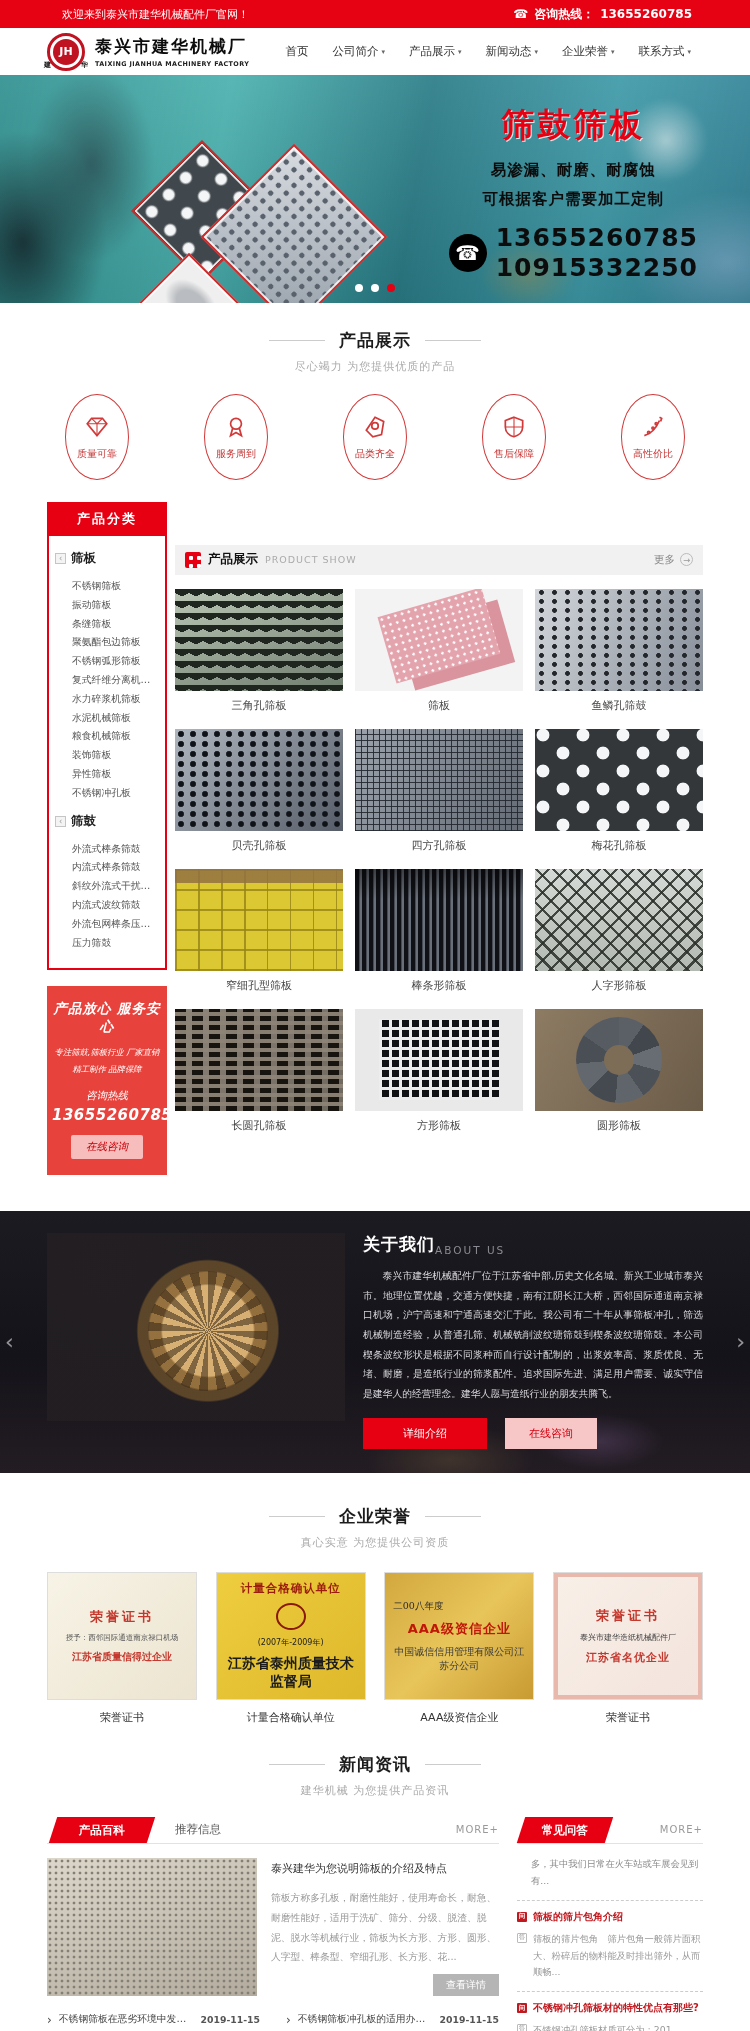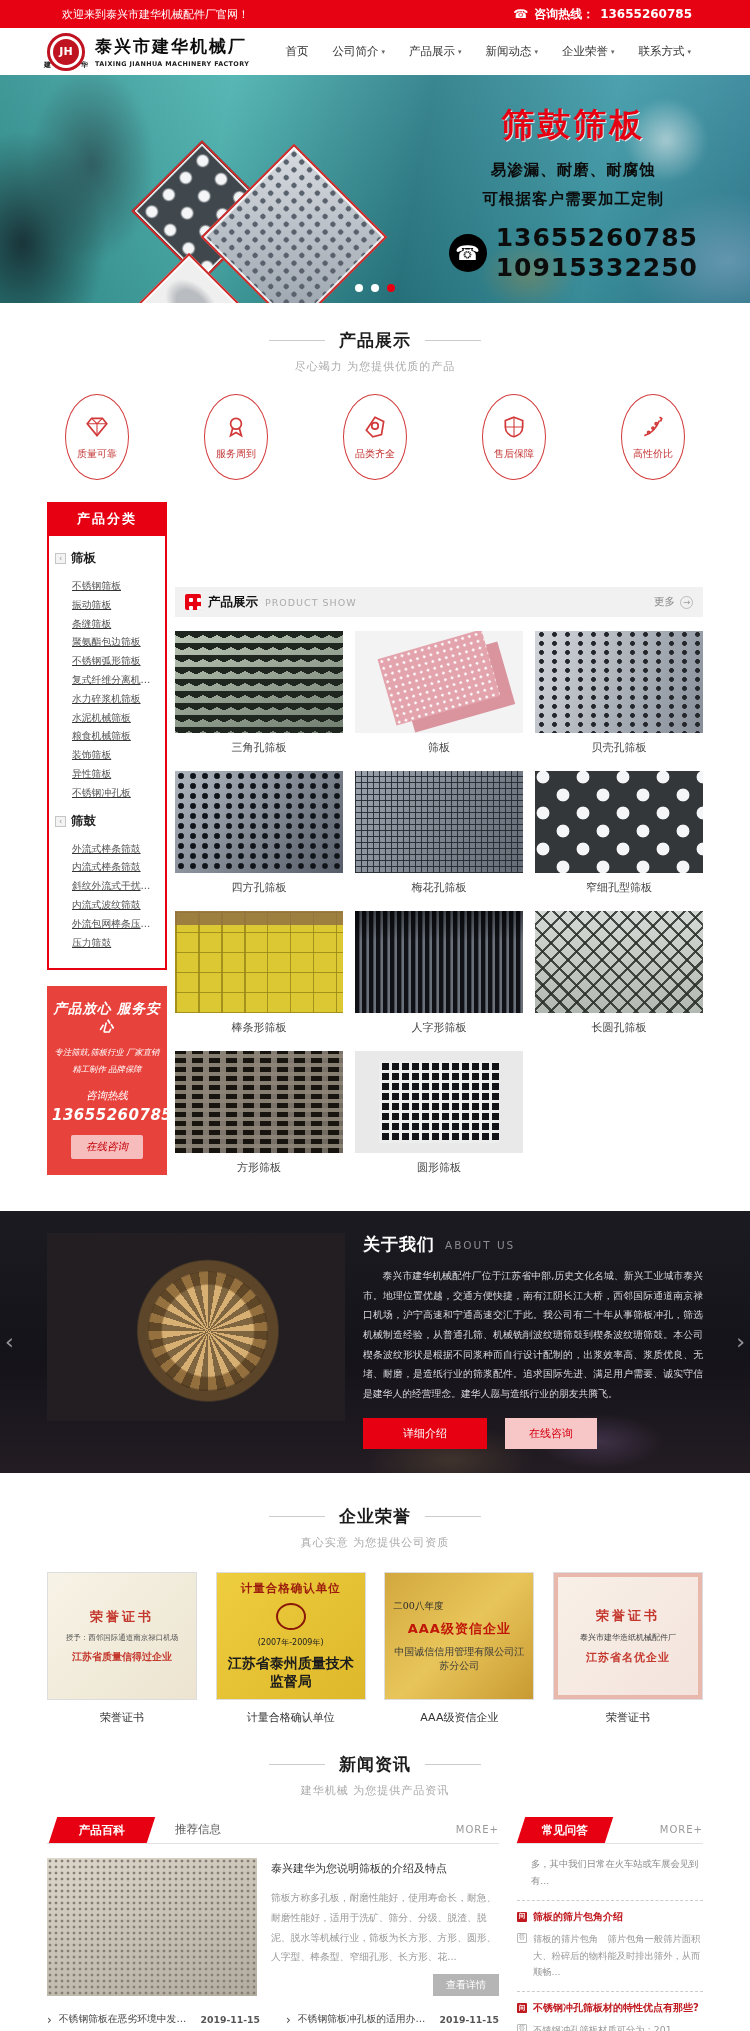--- a/index.html
+++ b/index.html
@@ -78,30 +78,30 @@
 
   
   .features { display: flex; justify-content: space-between; padding: 20px 4px 4px; }
   .feat { width: 92px; display: flex; justify-content: center; }
   .feat-circle { width: 64px; height: 86px; border: 1px solid #d23a3a; border-radius: 50%;
     display: flex; flex-direction: column; align-items: center; justify-content: center; gap: 7px; }
   .feat-circle svg { width: 26px; height: 26px; stroke: #d23a3a; fill: none; stroke-width: 1.6; }
   .feat-label { font-size: 10px; color: #c43434; }
 
   
-  .main { display: flex; gap: 8px; margin-top: 18px; align-items: flex-end; }
+  .main { display: flex; gap: 8px; margin-top: 18px; align-items: center; }
   .sidebar { width: 120px; flex: none; }
   .side-title { background: #e60012; color: #fff; font-size: 13px; font-weight: bold;
     text-align: center; padding: 8px 0; letter-spacing: 2px; }
   .side-body { border: 2px solid #e60012; border-top: none; background: #fff; padding: 8px 6px 16px; }
   .group-head { display: flex; align-items: center; gap: 5px; margin: 6px 0 5px; padding-bottom: 5px; cursor: pointer; }
   .toggle { width: 11px; height: 11px; border: 1px solid #c5c5c5; background: #f4f4f4; color: #999;
     font-size: 8px; line-height: 9px; text-align: center; flex: none; }
   .group-name { font-size: 12.5px; color: #1e1e1e; font-weight: 600; }
-  .side-list { list-style: none; padding-left: 17px; text-decoration: underline; }
+  .side-list { list-style: none; padding-left: 17px; }
   .side-list li { font-size: 9.8px; color: #555; line-height: 1.92; white-space: nowrap;
     overflow: hidden; text-overflow: ellipsis; cursor: pointer; }
   .promo { background: #e8423c; color: #fff; text-align: center; margin-top: 16px; padding: 14px 5px 16px; font-style: italic; }
   .promo-title { font-size: 13.5px; font-weight: bold; letter-spacing: 1px; }
   .promo-line { font-size: 8.3px; margin-top: 9px; line-height: 1.8; }
   .promo-hot { font-size: 10.5px; margin-top: 12px; }
   .promo-num { font-size: 15px; font-weight: bold; margin-top: 3px; letter-spacing: .5px; }
   .promo-btn { display: inline-block; margin-top: 11px; background: #f7bcbc; color: #c40008;
     font-size: 10.5px; padding: 5px 15px; border-radius: 2px; cursor: pointer; }
 
@@ -182,21 +182,21 @@
   .about-img { width: 298px; height: 188px; flex: none; position: relative; overflow: hidden;
     background:
       radial-gradient(circle at 54% 52%, rgba(226,184,120,.95) 0 24%, rgba(160,120,66,.92) 25% 31%,
         rgba(96,72,42,.95) 32% 37%, rgba(34,30,34,.98) 38%),
       radial-gradient(circle at 20% 20%, rgba(90,110,120,.5), transparent 40%),
       #0e0d12; }
   .about-img::before { content: ""; position: absolute; left: 54%; top: 52%; width: 120px; height: 120px;
     transform: translate(-50%, -50%); border-radius: 50%;
     background: repeating-conic-gradient(rgba(40,28,14,.5) 0 9deg, transparent 9deg 18deg); }
   .about-txt { flex: 1; }
-  .about-h { display: flex; align-items: center; gap: 10px; }
+  .about-h { display: flex; align-items: flex-end; gap: 0; }
   .about-title { font-size: 17px; font-weight: bold; color: #fff; letter-spacing: 1px; }
   .about-sub { font-size: 10.5px; color: #8a8a92; letter-spacing: 2px; }
   .about-p { font-size: 9.8px; color: #d8d8dc; line-height: 2.0; margin-top: 10px;
     text-indent: 2em; text-align: justify; }
   .about-btns { display: flex; gap: 18px; margin-top: 15px; }
   .btn-red { background: #e60012; color: #fff; font-size: 11px; padding: 8px 40px; cursor: pointer; }
   .btn-pink { background: #f7c6c6; color: #d40010; font-size: 11px; padding: 8px 24px; cursor: pointer; }
   .about-arrow { position: absolute; top: 45%; font-size: 22px; color: rgba(255,255,255,.55); cursor: pointer; }
   .about-arrow.l { left: 5px; } .about-arrow.r { right: 5px; }
 
@@ -473,20 +473,24 @@
       <div class="pcard">
           <div class="thumb"></div>
           <div class="pcap">三角孔筛板</div>
         </div>
           <div class="pcard">
           <div class="thumb"></div>
           <div class="pcap">筛板</div>
         </div>
           <div class="pcard">
           <div class="thumb"></div>
+          <div class="pcap">鱼鳞孔筛鼓</div>
+        </div>
+          <div class="pcard">
+          <div class="thumb"></div>
           <div class="pcap">贝壳孔筛板</div>
         </div>
           <div class="pcard">
           <div class="thumb"></div>
           <div class="pcap">四方孔筛板</div>
         </div>
           <div class="pcard">
           <div class="thumb"></div>
           <div class="pcap">梅花孔筛板</div>
         </div>

